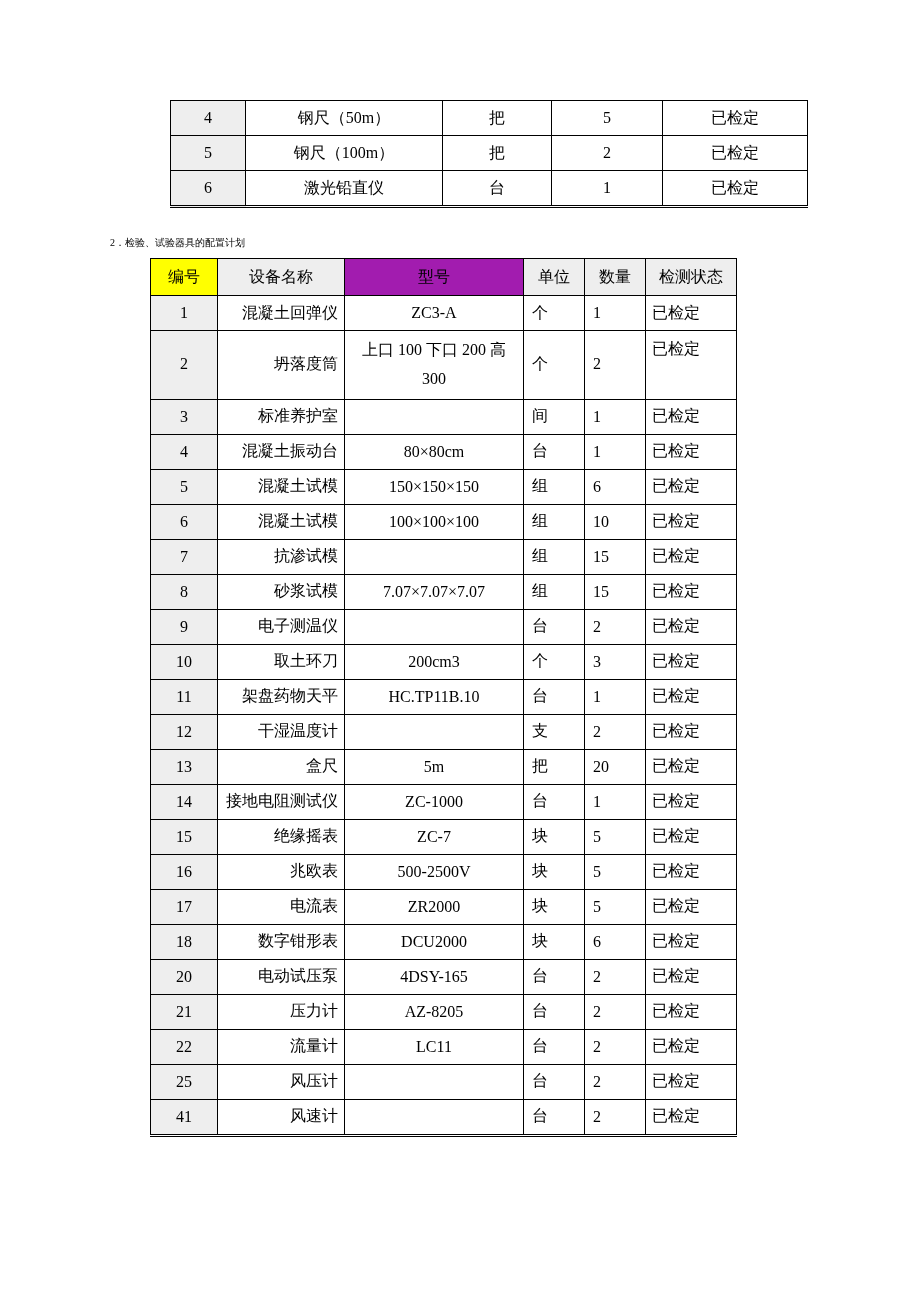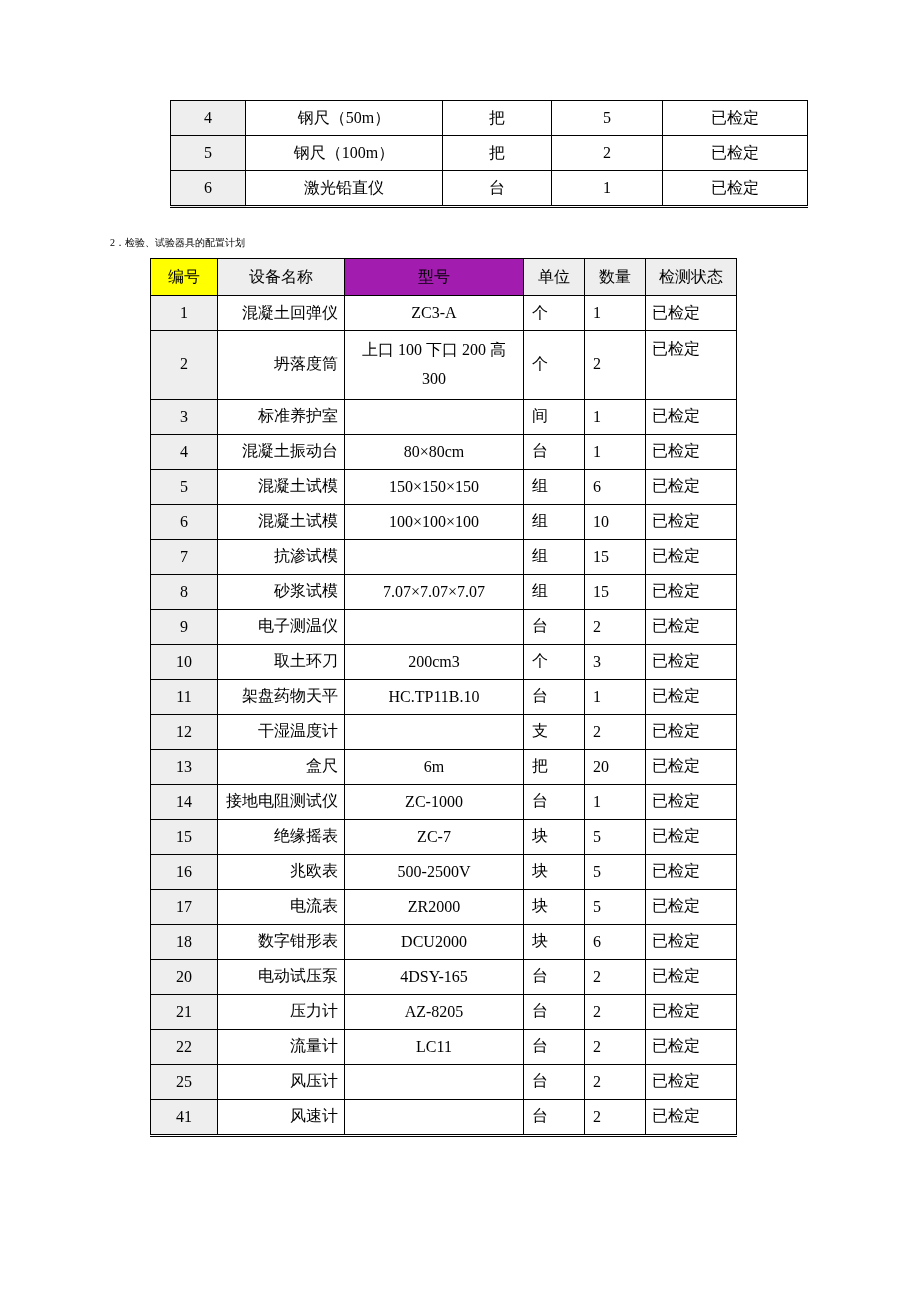--- a/index.html
+++ b/index.html
@@ -186,21 +186,21 @@
         <td class="num">12</td>
         <td class="name">干湿温度计</td>
         <td class="model"></td>
         <td class="unit">支</td>
         <td class="qty">2</td>
         <td class="status">已检定</td>
       </tr>
       <tr>
         <td class="num">13</td>
         <td class="name">盒尺</td>
-        <td class="model">6m</td>
+        <td class="model">5m</td>
         <td class="unit">把</td>
         <td class="qty">20</td>
         <td class="status">已检定</td>
       </tr>
       <tr>
         <td class="num">14</td>
         <td class="name">接地电阻测试仪</td>
         <td class="model">ZC-1000</td>
         <td class="unit">台</td>
         <td class="qty">1</td>

